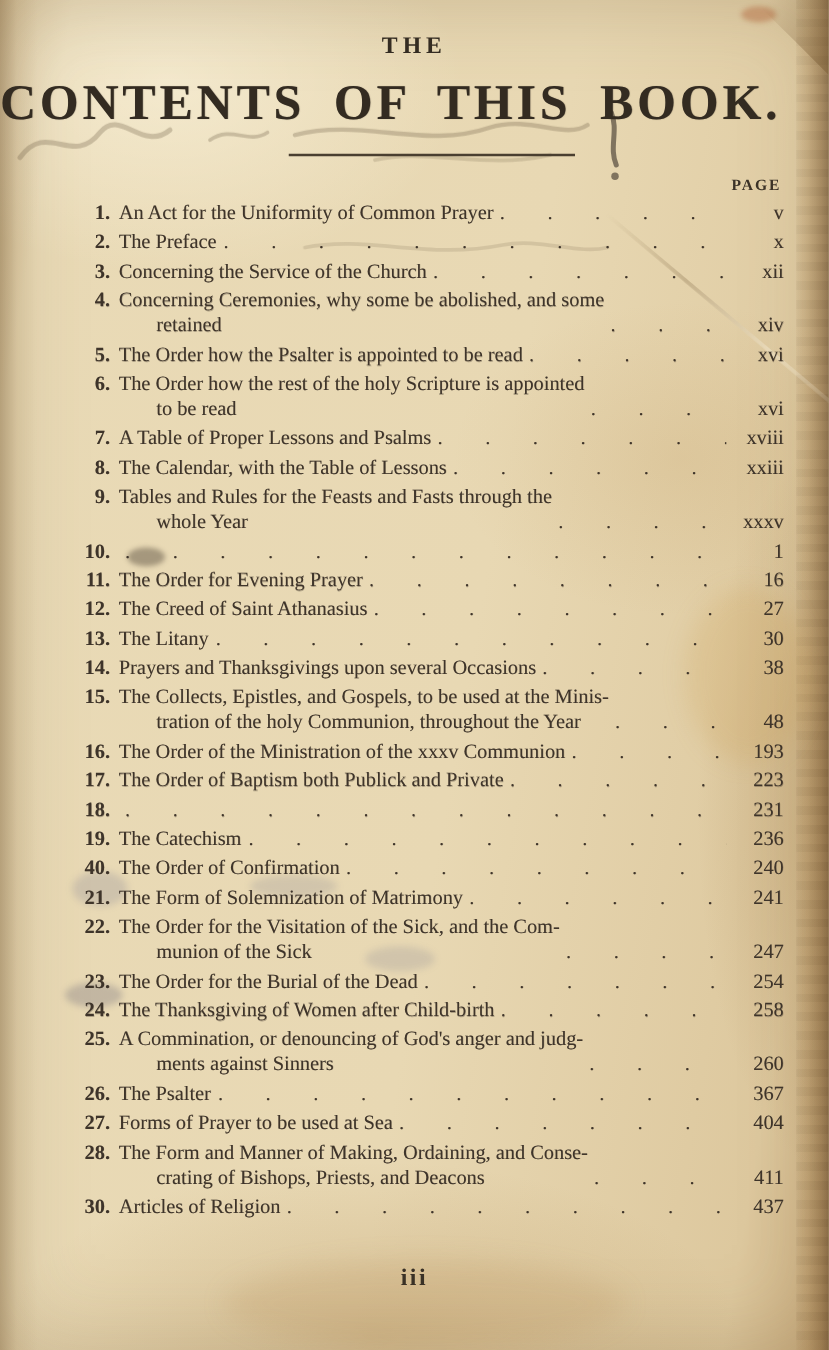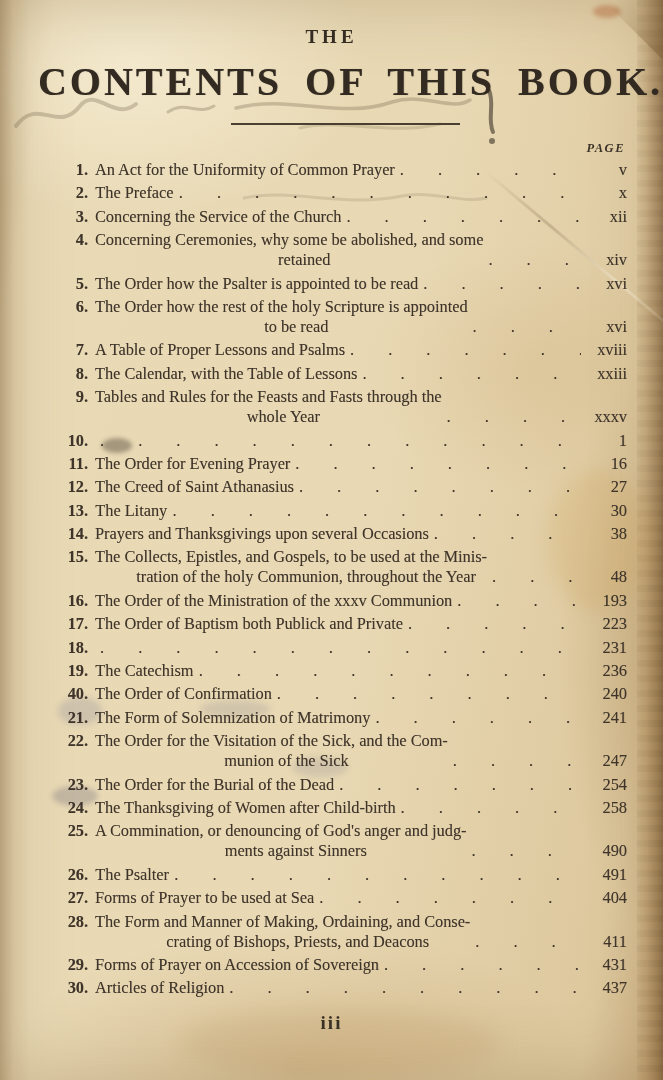--- a/index.html
+++ b/index.html
@@ -40,34 +40,34 @@
   .stain-blue2 { left:200px; top:700px; width:70px; height:18px; background:rgba(78,84,128,0.15); filter:blur(3px); }
   .stain-blue3 { left:292px; top:757px; width:56px; height:20px; background:rgba(78,84,128,0.15); filter:blur(3px); }
   .stain-blue4 { left:52px;  top:786px; width:46px; height:20px; background:rgba(60,60,95,0.22); filter:blur(2.5px); }
   .stain-tan1  { left:548px; top:470px; width:100px; height:140px; background:rgba(198,148,68,0.18); filter:blur(9px); }
   .stain-tan2  { left:180px; top:1008px; width:320px; height:70px; background:rgba(178,138,80,0.16); filter:blur(10px); }
   .scribbles { position:absolute; left:0; top:0; pointer-events:none; }
 
   
   .kicker { position:absolute; top:26px; left:0; width:100%; text-align:center;
     font-size:19px; font-weight:700; letter-spacing:4px; color:#342c22; }
-  .title  { position:absolute; top:58px; left:0; width:100%; text-align:right; margin:0;
+  .title  { position:absolute; top:58px; left:0; width:100%; text-align:left; margin:0;
     font-size:40px; font-weight:700; letter-spacing:3px; word-spacing:10px; color:#332b21;
     text-shadow:0.4px 0.4px 0.7px rgba(51,43,33,0.45); }
   .rule   { position:absolute; top:123px; left:231px; width:229px; height:2px; background:#4a3f30; }
   .page-label { position:absolute; top:141px; right:38px;
-    font-size:12.5px; font-weight:700; letter-spacing:1.5px; color:#3c3328;font-style:italic; }
+    font-size:12.5px; font-weight:700; letter-spacing:1.5px; color:#3c3328; }
 
   
   .toc { position:absolute; top:160px; left:57px; width:570px; margin:0; padding:0; list-style:none; }
   .entry { display:flex; align-items:flex-end; margin-bottom:3.4px;
     font-size:16.3px; line-height:20px;
     text-shadow:0.3px 0.3px 0.5px rgba(62,52,42,0.35); }
   .num { flex:0 0 31px; align-self:flex-start; text-align:right; padding-right:7px; font-weight:700; }
-  .label { flex:0 1 auto; min-width:0; white-space:pre-line; padding-left:30px; text-indent:-30px;text-align:center; }
+  .label { flex:0 1 auto; min-width:0; white-space:pre-line; padding-left:30px; text-indent:-30px; }
   .leader { flex:1 1 14px; min-width:14px; overflow:hidden; white-space:nowrap;
     padding:0 5px; word-spacing:30px; }
   .leader::after { content:". . . . . . . . . . . . . . . . . . . ."; }
   .pg { flex:0 0 46px; text-align:right; }
 
   .folio { position:absolute; top:1012px; left:0; width:100%; text-align:center;
     font-size:19px; font-weight:700; letter-spacing:2px; color:#3a3126; }
 </style>
 </head>
 <body>
@@ -276,51 +276,45 @@
     <span class="label">The Thanksgiving of Women after Child-birth</span>
     <span class="leader"></span>
     <span class="pg">258</span>
   </li>
 
   <li class="entry">
     <span class="num">25.</span>
     <span class="label">A Commination, or denouncing of God's anger and judg-
 ments against Sinners</span>
     <span class="leader"></span>
-    <span class="pg">490</span>
+    <span class="pg">260</span>
   </li>
 
   <li class="entry">
     <span class="num">26.</span>
     <span class="label">The Psalter</span>
     <span class="leader"></span>
-    <span class="pg">491</span>
+    <span class="pg">367</span>
   </li>
 
   <li class="entry">
     <span class="num">27.</span>
     <span class="label">Forms of Prayer to be used at Sea</span>
     <span class="leader"></span>
     <span class="pg">404</span>
   </li>
 
   <li class="entry">
     <span class="num">28.</span>
     <span class="label">The Form and Manner of Making, Ordaining, and Conse-
 crating of Bishops, Priests, and Deacons</span>
     <span class="leader"></span>
     <span class="pg">411</span>
   </li>
 
-  <li class="entry">
-    <span class="num">29.</span>
-    <span class="label">Forms of Prayer on Accession of Sovereign</span>
-    <span class="leader"></span>
-    <span class="pg">431</span>
-  </li>
 
   <li class="entry">
     <span class="num">30.</span>
     <span class="label">Articles of Religion</span>
     <span class="leader"></span>
     <span class="pg">437</span>
   </li>
 </ol>
 
   <div class="folio">iii</div>

